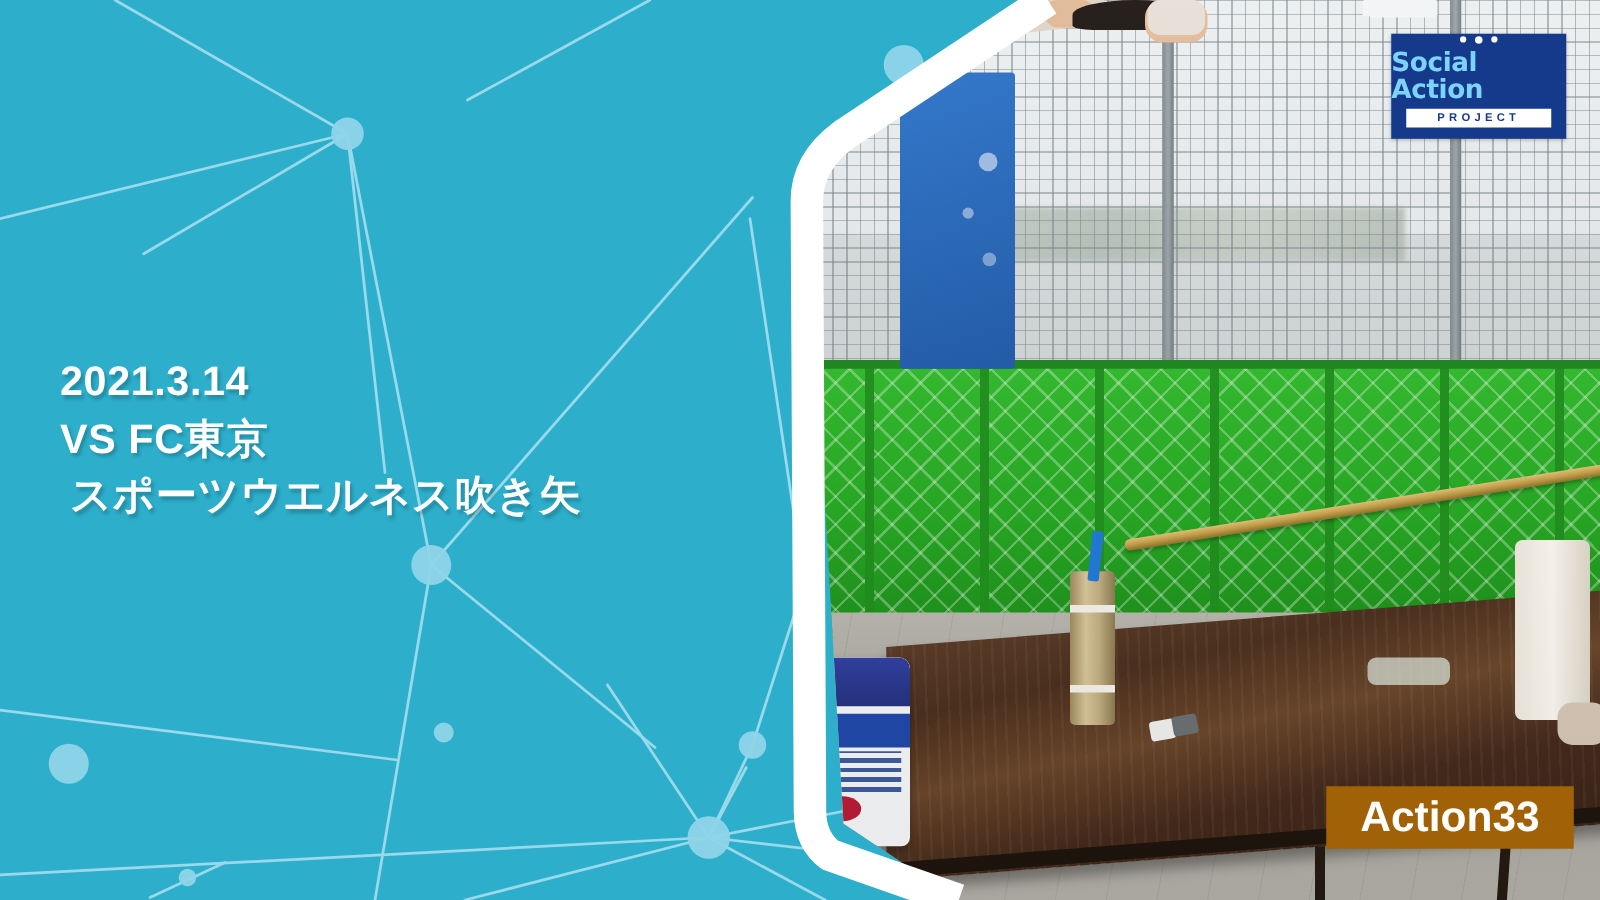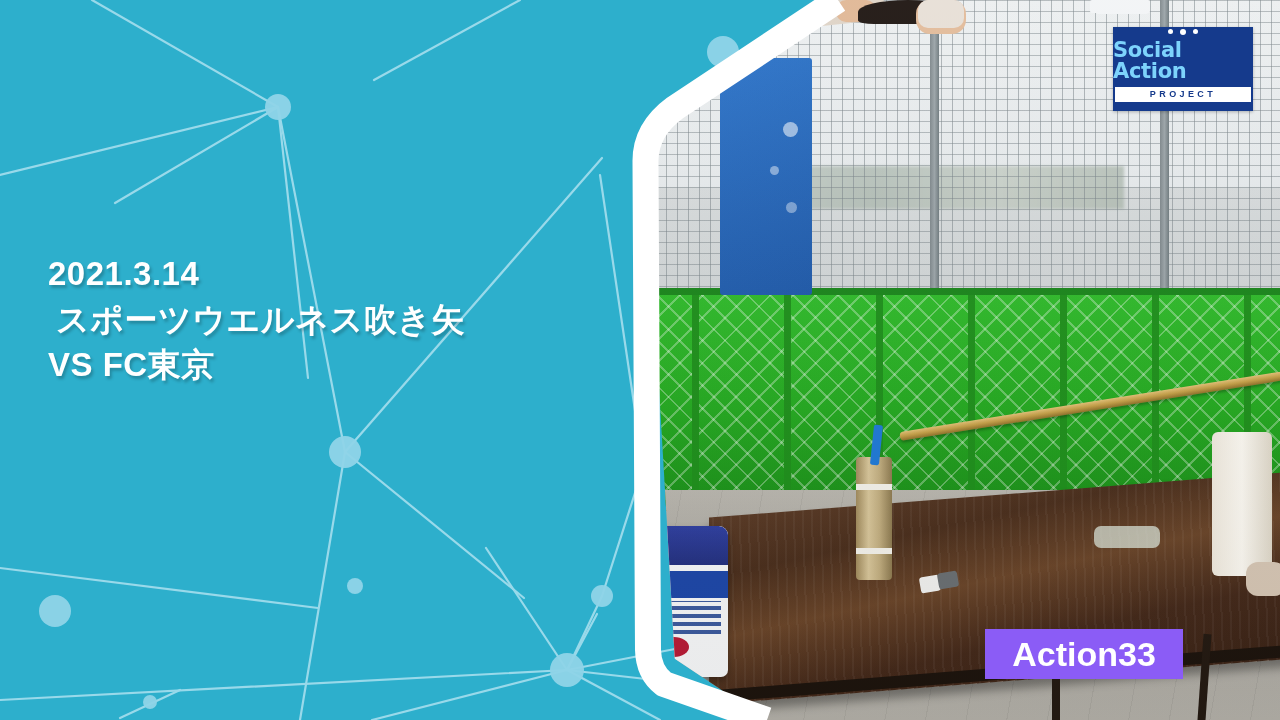--- a/index.html
+++ b/index.html
@@ -140,21 +140,21 @@
   
   .paper-roll { position:absolute; background:linear-gradient(90deg,#efe9dd,#fbf8f1,#ded7c8);
                 border-radius:6px; }
   .small-darts { position:absolute; border-radius:3px; }
 
   
   #frame-border { position:absolute; left:0; top:0; width:680px; height:720px; pointer-events:none; }
 
   
   #caption {
-    position:absolute; left:48px; top:251px; width:540px;
+    position:absolute; left:48px; top:282px; width:540px;
     color:#ffffff;
     text-shadow:2px 3px 3px rgba(0,0,0,.22);
     line-height:1.38;
   }
   #caption .line { font-size:33px; font-weight:600; letter-spacing:.5px; white-space:nowrap; }
   #caption .line.l3 { padding-left:8px; }
 
   
   #logo {
     position:absolute; left:1113px; top:27px; width:140px; height:84px;
@@ -165,31 +165,31 @@
   #logo .brand {
     color:#7dd3fc; font-weight:700; font-size:21px; letter-spacing:-.3px;
     font-family:"DejaVu Sans",sans-serif; position:relative; line-height:1;
     padding-top:3px;
   }
   #logo .dots { position:absolute; left:50%; top:-8px; transform:translateX(-50%);
                 display:flex; gap:7px; }
   #logo .dots i { width:5px; height:5px; border-radius:50%; background:#fff; display:block; }
   #logo .dots i:nth-child(2){ width:6px; height:6px; }
   #logo .proj-bar {
-    background:#fff; width:136px; height:15px; display:flex;
+    background:#fff; width:116px; height:15px; display:flex;
     align-items:center; justify-content:center; margin-top:2px;
   }
   #logo .proj-bar span {
     color:#153a8c; font-size:9px; font-weight:700; letter-spacing:3.4px;
   }
 
   
   #action-badge {
-    position:absolute; left:985px; top:629px; width:198px; height:50px;
-    background:#8b5cf6; display:flex; align-items:center; justify-content:center;
+    position:absolute; left:1061px; top:629px; width:198px; height:50px;
+    background:#a16207; display:flex; align-items:center; justify-content:center;
   }
   #action-badge span {
     color:#fff; font-size:34px; font-weight:700; letter-spacing:0px;
   }
 </style>
 </head>
 <body>
 
 <div id="stage">
 
@@ -343,22 +343,22 @@
       </div>
     </div>
 
     <svg id="frame-border" viewBox="0 0 680 720" preserveAspectRatio="none" aria-hidden="true">
       <path d="M 238 0 L 75 108 Q 45 130 45.5 162 L 48 650 Q 48.5 672 64 684 L 167 720" fill="none" stroke="#ffffff" stroke-width="26" stroke-linejoin="round" stroke-linecap="butt"></path>
     </svg>
   </div>
 
   <div id="caption">
     <div class="line l1">2021.3.14</div>
+    <div class="line l2">VS FC東京</div>
     <div class="line l3">スポーツウエルネス吹き矢</div>
-    <div class="line l2">VS FC東京</div>
   </div>
 
   <div id="logo">
     <div class="brand">
       <span class="dots">
         <i></i>
           <i></i>
           <i></i>
       </span>
       <span>Social Action</span>

